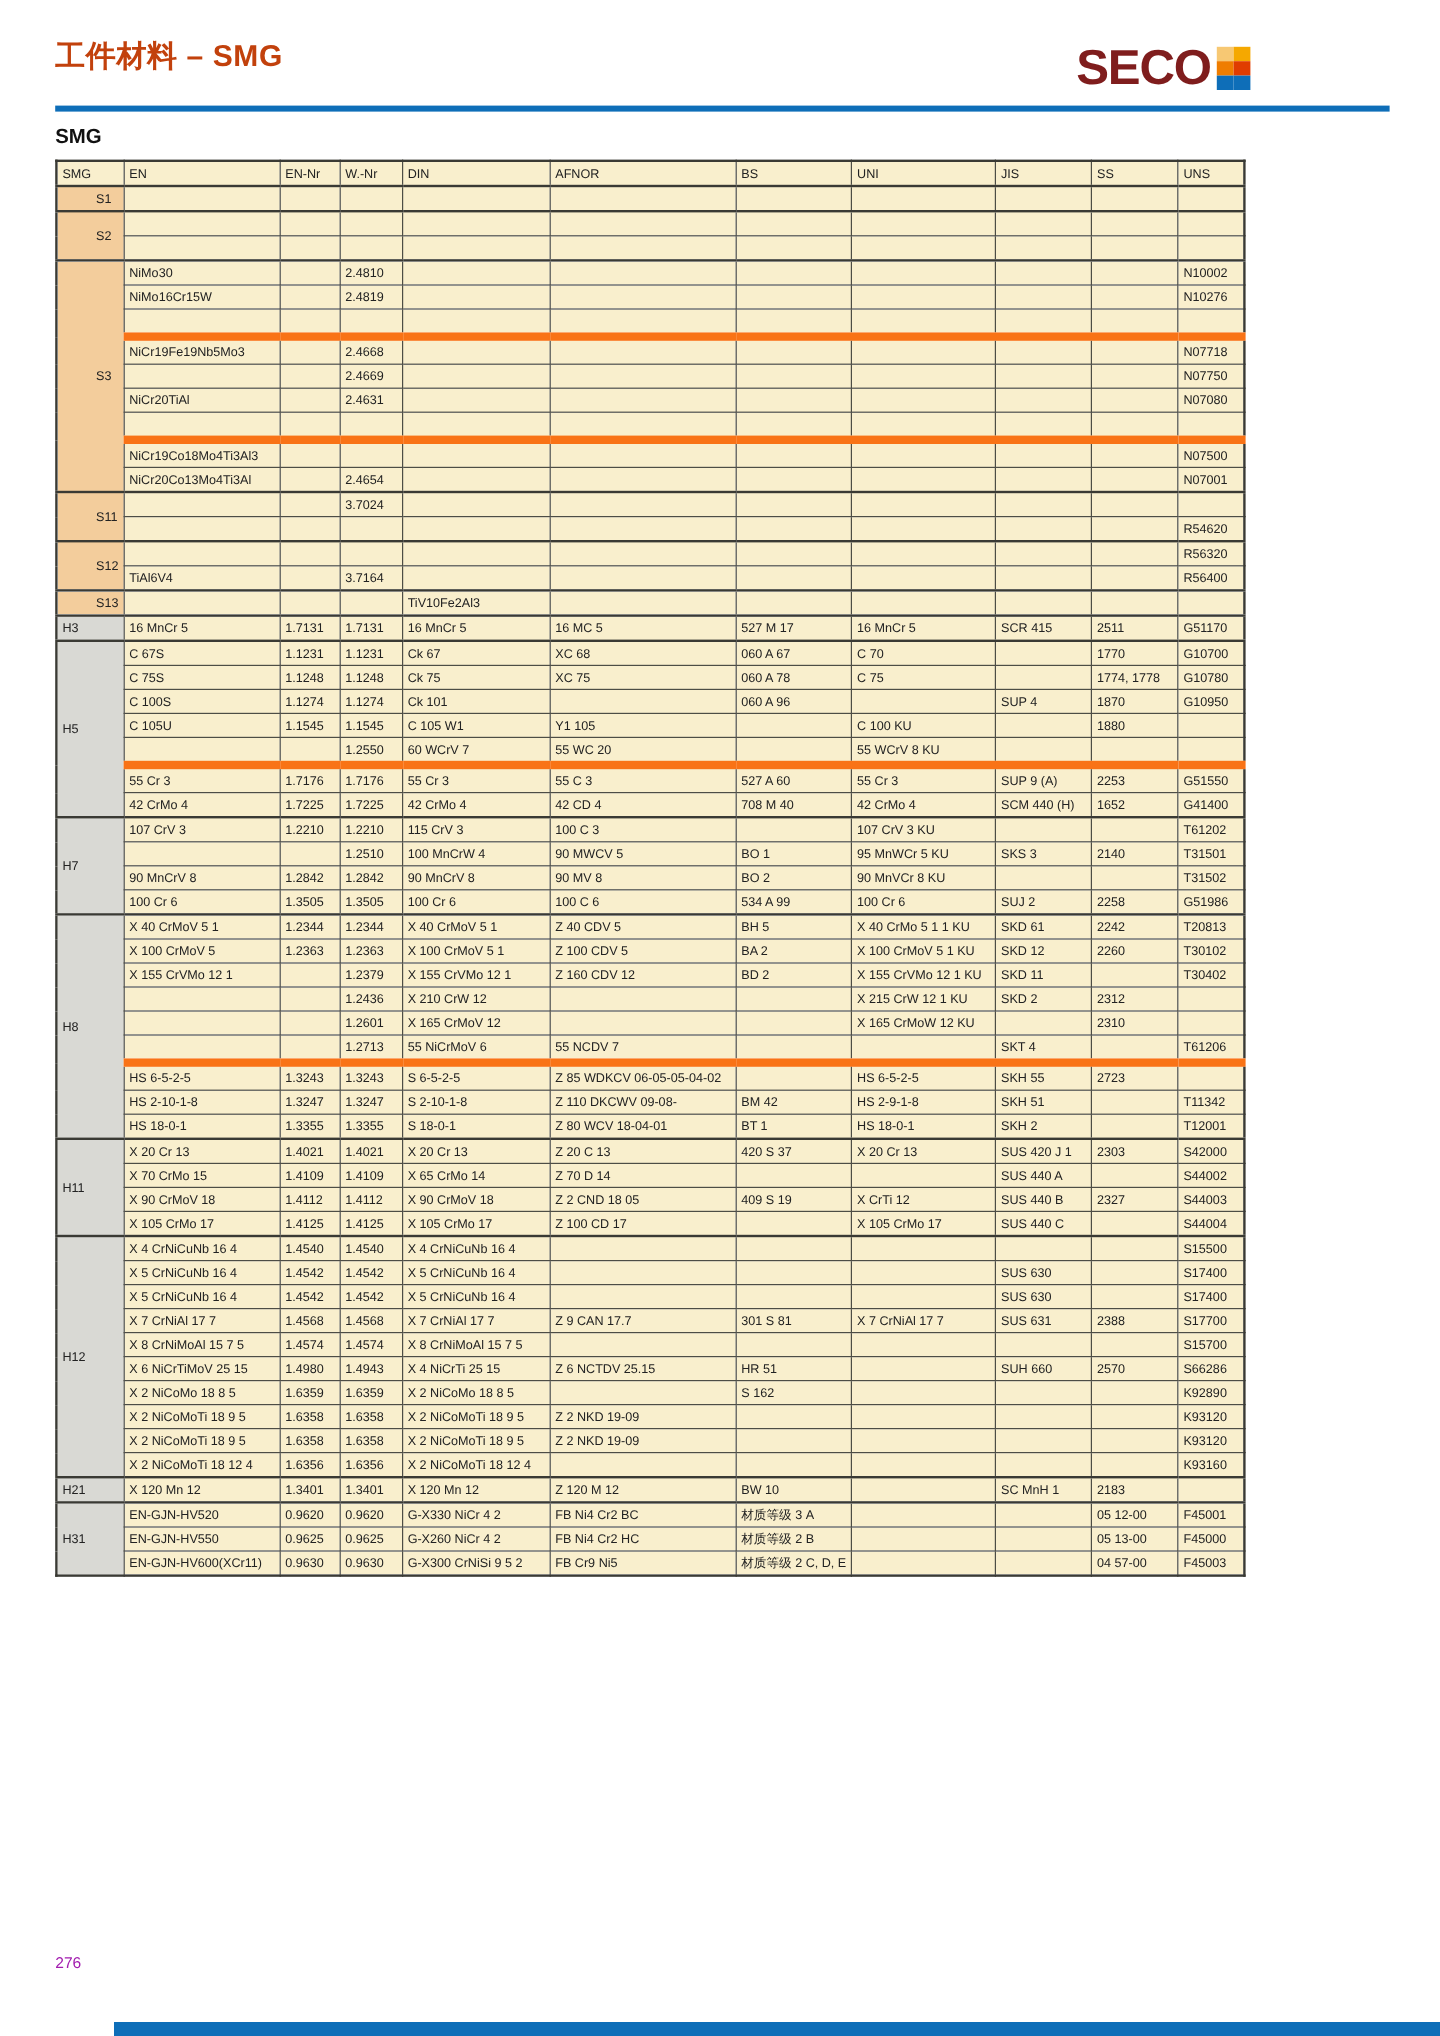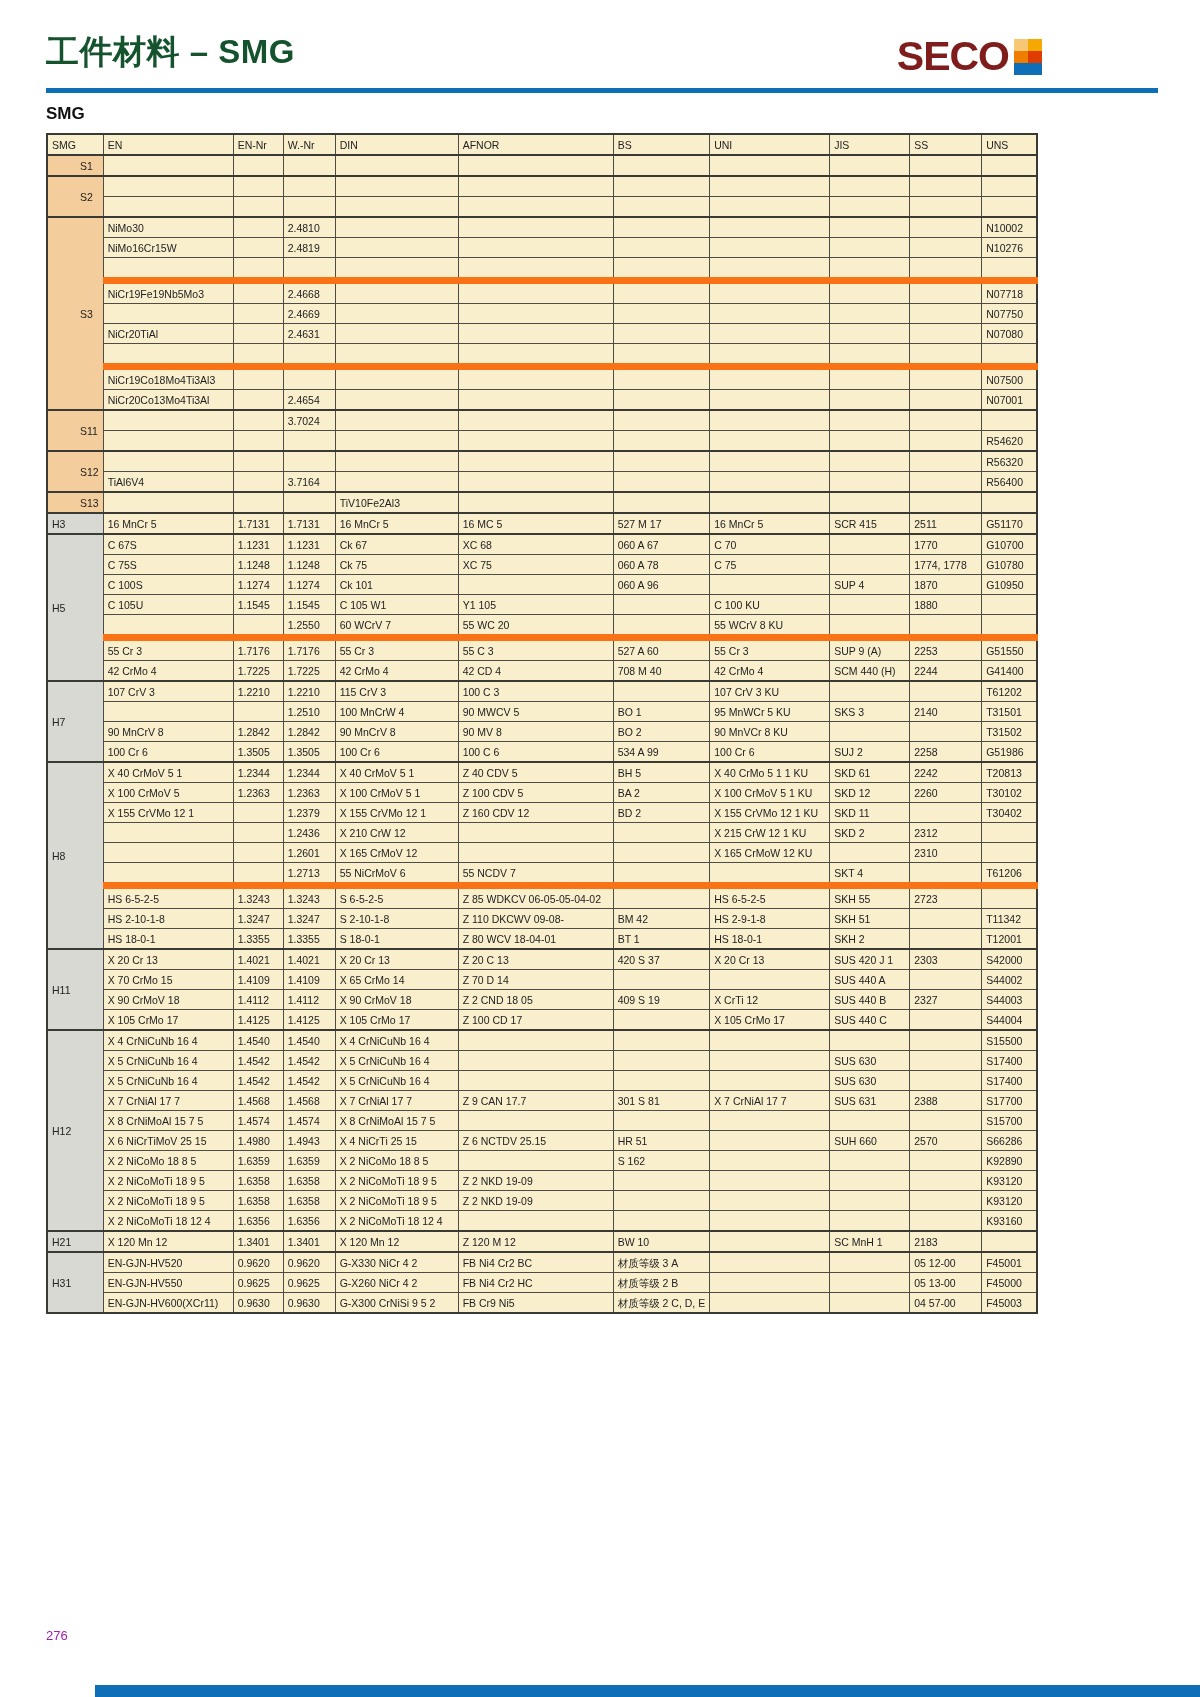--- a/index.html
+++ b/index.html
@@ -1,22 +1,22 @@
 <!DOCTYPE html>
 <html><head>
 <meta charset="utf-8">
 <style>
   html,body{margin:0;padding:0;}
   body{
     width:1200px;height:1697px;position:relative;background:#ffffff;
     font-family:"Liberation Sans","DejaVu Sans",sans-serif;color:#1c1c1c;
   }
   .page-title{
-    position:absolute;left:46px;top:30px;font-size:33px;font-weight:bold;
-    color:#14532d;letter-spacing:.5px;
+    position:absolute;left:46px;top:30px;font-size:25px;font-weight:bold;
+    color:#c2410c;letter-spacing:.5px;
   }
   .logo{position:absolute;right:158px;top:38px;display:flex;align-items:flex-start;}
   .logo-word{font-size:41px;font-weight:bold;color:#7f1d1d;letter-spacing:-1px;line-height:36px;}
   .logo-mark{display:grid;grid-template-columns:14px 14px;grid-auto-rows:12px;margin-left:5px;margin-top:1px;}
   .top-rule{position:absolute;left:46px;right:42px;top:88px;height:5px;background:#0e6eb8;}
   .section-label{position:absolute;left:46px;top:104px;font-size:17px;font-weight:bold;color:#111;}
   .tbl-wrap{position:absolute;left:46px;top:133px;}
   table.tbl{border-collapse:collapse;table-layout:fixed;border:2px solid #3a3a34;}
   .tbl th,.tbl td{
     border:1px solid #4d4d45;height:19px;padding:0 4px;font-size:10.5px;line-height:12px;
@@ -381,21 +381,21 @@
         </tr>
         <tr>
           <td>42 CrMo 4</td>
           <td>1.7225</td>
           <td>1.7225</td>
           <td>42 CrMo 4</td>
           <td>42 CD 4</td>
           <td>708 M 40</td>
           <td>42 CrMo 4</td>
           <td>SCM 440 (H)</td>
-          <td>2244</td>
+          <td>1652</td>
           <td>G41400</td>
         </tr>
         <tr class="gstart">
           <td rowspan="4" class="glabel glabel-h">H7</td>
           <td>107 CrV 3</td>
           <td>1.2210</td>
           <td>1.2210</td>
           <td>115 CrV 3</td>
           <td>100 C 3</td>
           <td></td>

